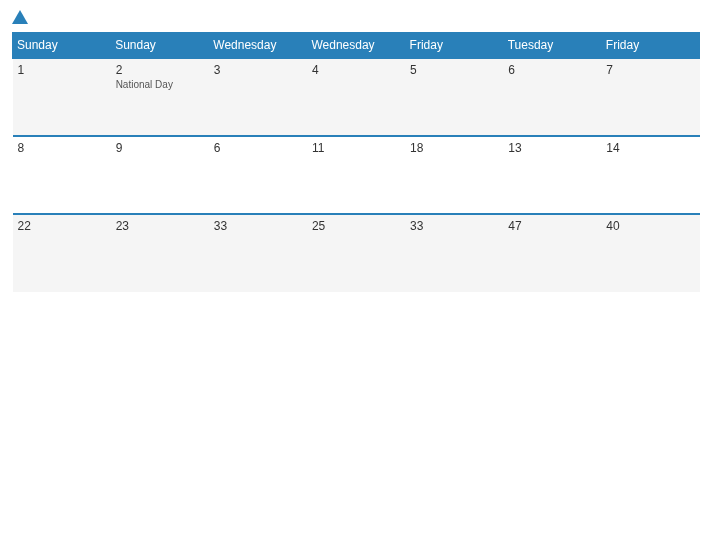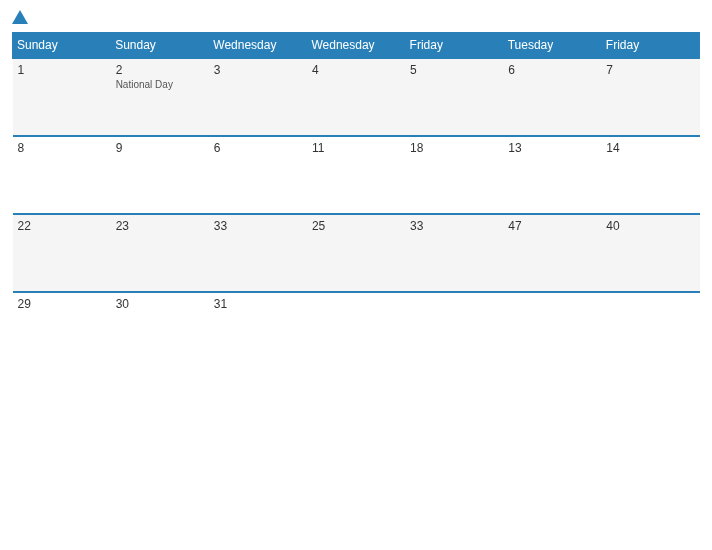--- a/index.html
+++ b/index.html
@@ -196,30 +196,15 @@
           <td>
             <div class="day-number">33</div>
           </td>
           <td>
             <div class="day-number">47</div>
           </td>
           <td>
             <div class="day-number">40</div>
           </td>
         </tr>
-        <tr>
-          <td>
-            <div class="day-number">29</div>
-          </td>
-          <td>
-            <div class="day-number">30</div>
-          </td>
-          <td>
-            <div class="day-number">31</div>
-          </td>
-          <td></td>
-          <td></td>
-          <td></td>
-          <td></td>
-        </tr>
       </tbody>
   </table>
 </div>
 
 </body></html>

